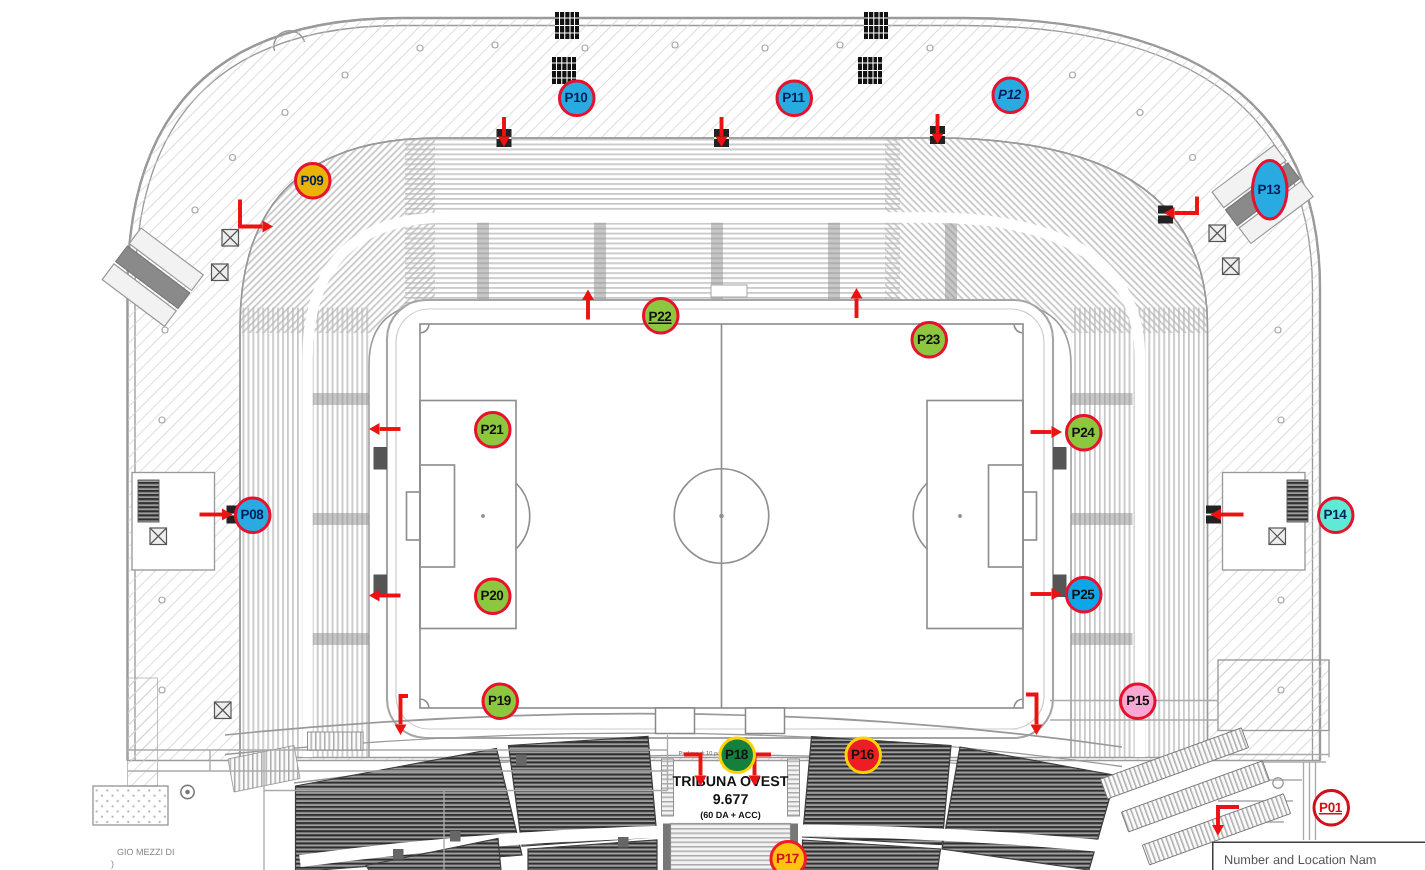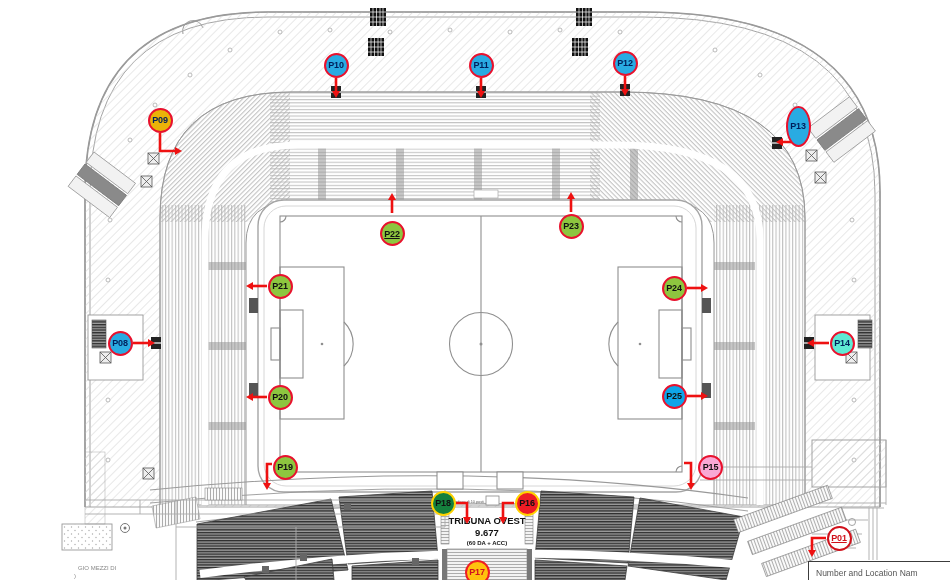--- a/index.html
+++ b/index.html
@@ -3,21 +3,21 @@
 <meta charset="utf-8">
 <style>
   html,body{margin:0;padding:0;background:#fff;}
   .page{position:relative;width:950px;height:580px;background:#fff;overflow:hidden;
         font-family:"Liberation Sans",sans-serif;}
   .plan,.overlay{position:absolute;left:0;top:0;}
   .overlay{pointer-events:none;}
   .markers{position:absolute;left:0;top:0;width:950px;height:580px;pointer-events:none;}
   .marker{position:absolute;border-radius:50%;border:2.4px solid;display:flex;align-items:center;
           justify-content:center;font-weight:bold;font-size:9px;box-sizing:border-box;
-          letter-spacing:-0.2px;}
+          letter-spacing:-0.2px;margin-left:48px;}
   .legend{position:absolute;left:808px;top:561px;width:160px;height:28px;background:#fff;
           border:1.6px solid #3c3c3c;font-size:8.5px;color:#555;padding:6px 0 0 7px;
           box-sizing:border-box;white-space:nowrap;}
   svg text{font-family:"Liberation Sans",sans-serif;}
 </style>
 </head>
 <body>
 
 <div class="page">
 
@@ -313,31 +313,31 @@
       <polyline points="687,396 701,396" fill="none" stroke="#ee1111" stroke-width="2.6"></polyline>
       <polygon points="708,396 701,400 701,392" fill="#ee1111"></polygon>
     </svg>
 
 <div class="markers">
       <div class="marker" style="left: 826.5px; top: 525.5px; width: 25px; height: 25px; background: rgb(255, 255, 255); border-color: rgb(208, 17, 27); color: rgb(208, 17, 27); text-decoration: underline;">P01</div>
       <div class="marker" style="left: 107.5px; top: 330.5px; width: 25px; height: 25px; background: rgb(41, 171, 226); border-color: rgb(232, 17, 45); color: rgb(0, 32, 91);">P08</div>
       <div class="marker" style="left: 147.5px; top: 107.5px; width: 25px; height: 25px; background: #eab308; border-color: rgb(232, 17, 45); color: rgb(0, 32, 91);">P09</div>
       <div class="marker" style="left: 323.5px; top: 52.5px; width: 25px; height: 25px; background: rgb(41, 171, 226); border-color: rgb(232, 17, 45); color: rgb(0, 32, 91);">P10</div>
       <div class="marker" style="left: 468.5px; top: 52.5px; width: 25px; height: 25px; background: rgb(41, 171, 226); border-color: rgb(232, 17, 45); color: rgb(0, 32, 91); text-align: center;">P11</div>
-      <div class="marker" style="left: 612.5px; top: 50.5px; width: 25px; height: 25px; background: rgb(41, 171, 226); border-color: rgb(232, 17, 45); color: rgb(0, 32, 91);">P12</div>
+      <div class="marker" style="left: 612.5px; top: 50.5px; width: 25px; height: 25px; background: rgb(41, 171, 226); border-color: rgb(232, 17, 45); color: rgb(0, 32, 91); font-style: italic;">P12</div>
       <div class="marker" style="left: 785.5px; top: 105.5px; width: 25px; height: 41px; background: rgb(41, 171, 226); border-color: rgb(232, 17, 45); color: rgb(0, 32, 91);">P13</div>
       <div class="marker" style="left: 829.5px; top: 330.5px; width: 25px; height: 25px; background: #5eead4; border-color: rgb(232, 17, 45); color: rgb(0, 32, 91);">P14</div>
       <div class="marker" style="left: 698px; top: 454.5px; width: 25px; height: 25px; background: #f9a8d4; border-color: rgb(232, 17, 45); color: rgb(17, 17, 17);">P15</div>
       <div class="marker" style="left: 514.5px; top: 490.5px; width: 25px; height: 25px; background: rgb(238, 28, 37); border-color: rgb(255, 210, 0); color: rgb(17, 17, 17);">P16</div>
       <div class="marker" style="left: 464.5px; top: 559.5px; width: 25px; height: 25px; background: rgb(255, 194, 14); border-color: rgb(238, 28, 37); color: rgb(207, 16, 32);">P17</div>
       <div class="marker" style="left: 430.5px; top: 490.5px; width: 25px; height: 25px; background: #15803d; border-color: rgb(255, 210, 0); color: rgb(17, 17, 17);">P18</div>
       <div class="marker" style="left: 272.5px; top: 454.5px; width: 25px; height: 25px; background: rgb(141, 198, 63); border-color: rgb(232, 17, 45); color: rgb(17, 17, 17);">P19</div>
       <div class="marker" style="left: 267.5px; top: 384.5px; width: 25px; height: 25px; background: rgb(141, 198, 63); border-color: rgb(232, 17, 45); color: rgb(17, 17, 17); text-align: center;">P20</div>
       <div class="marker" style="left: 267.5px; top: 273.5px; width: 25px; height: 25px; background: rgb(141, 198, 63); border-color: rgb(232, 17, 45); color: rgb(17, 17, 17);">P21</div>
-      <div class="marker" style="left: 379.5px; top: 221px; width: 25px; height: 25px; background: rgb(141, 198, 63); border-color: rgb(232, 17, 45); color: rgb(17, 17, 17); text-decoration: underline;">P22</div>
+      <div class="marker" style="left: 379.5px; top: 198px; width: 25px; height: 25px; background: rgb(141, 198, 63); border-color: rgb(232, 17, 45); color: rgb(17, 17, 17); text-decoration: underline;">P22</div>
       <div class="marker" style="left: 558.5px; top: 213.5px; width: 25px; height: 25px; background: rgb(141, 198, 63); border-color: rgb(232, 17, 45); color: rgb(17, 17, 17);">P23</div>
       <div class="marker" style="left: 661.5px; top: 275.5px; width: 25px; height: 25px; background: rgb(141, 198, 63); border-color: rgb(232, 17, 45); color: rgb(17, 17, 17);">P24</div>
       <div class="marker" style="left: 661.5px; top: 383.5px; width: 25px; height: 25px; background: #0ea5e9; border-color: rgb(232, 17, 45); color: rgb(17, 17, 17);">P25</div>
     </div>
 
 <div class="legend">
   <span>Number and Location Nam</span>
 </div>
 
 </div>

